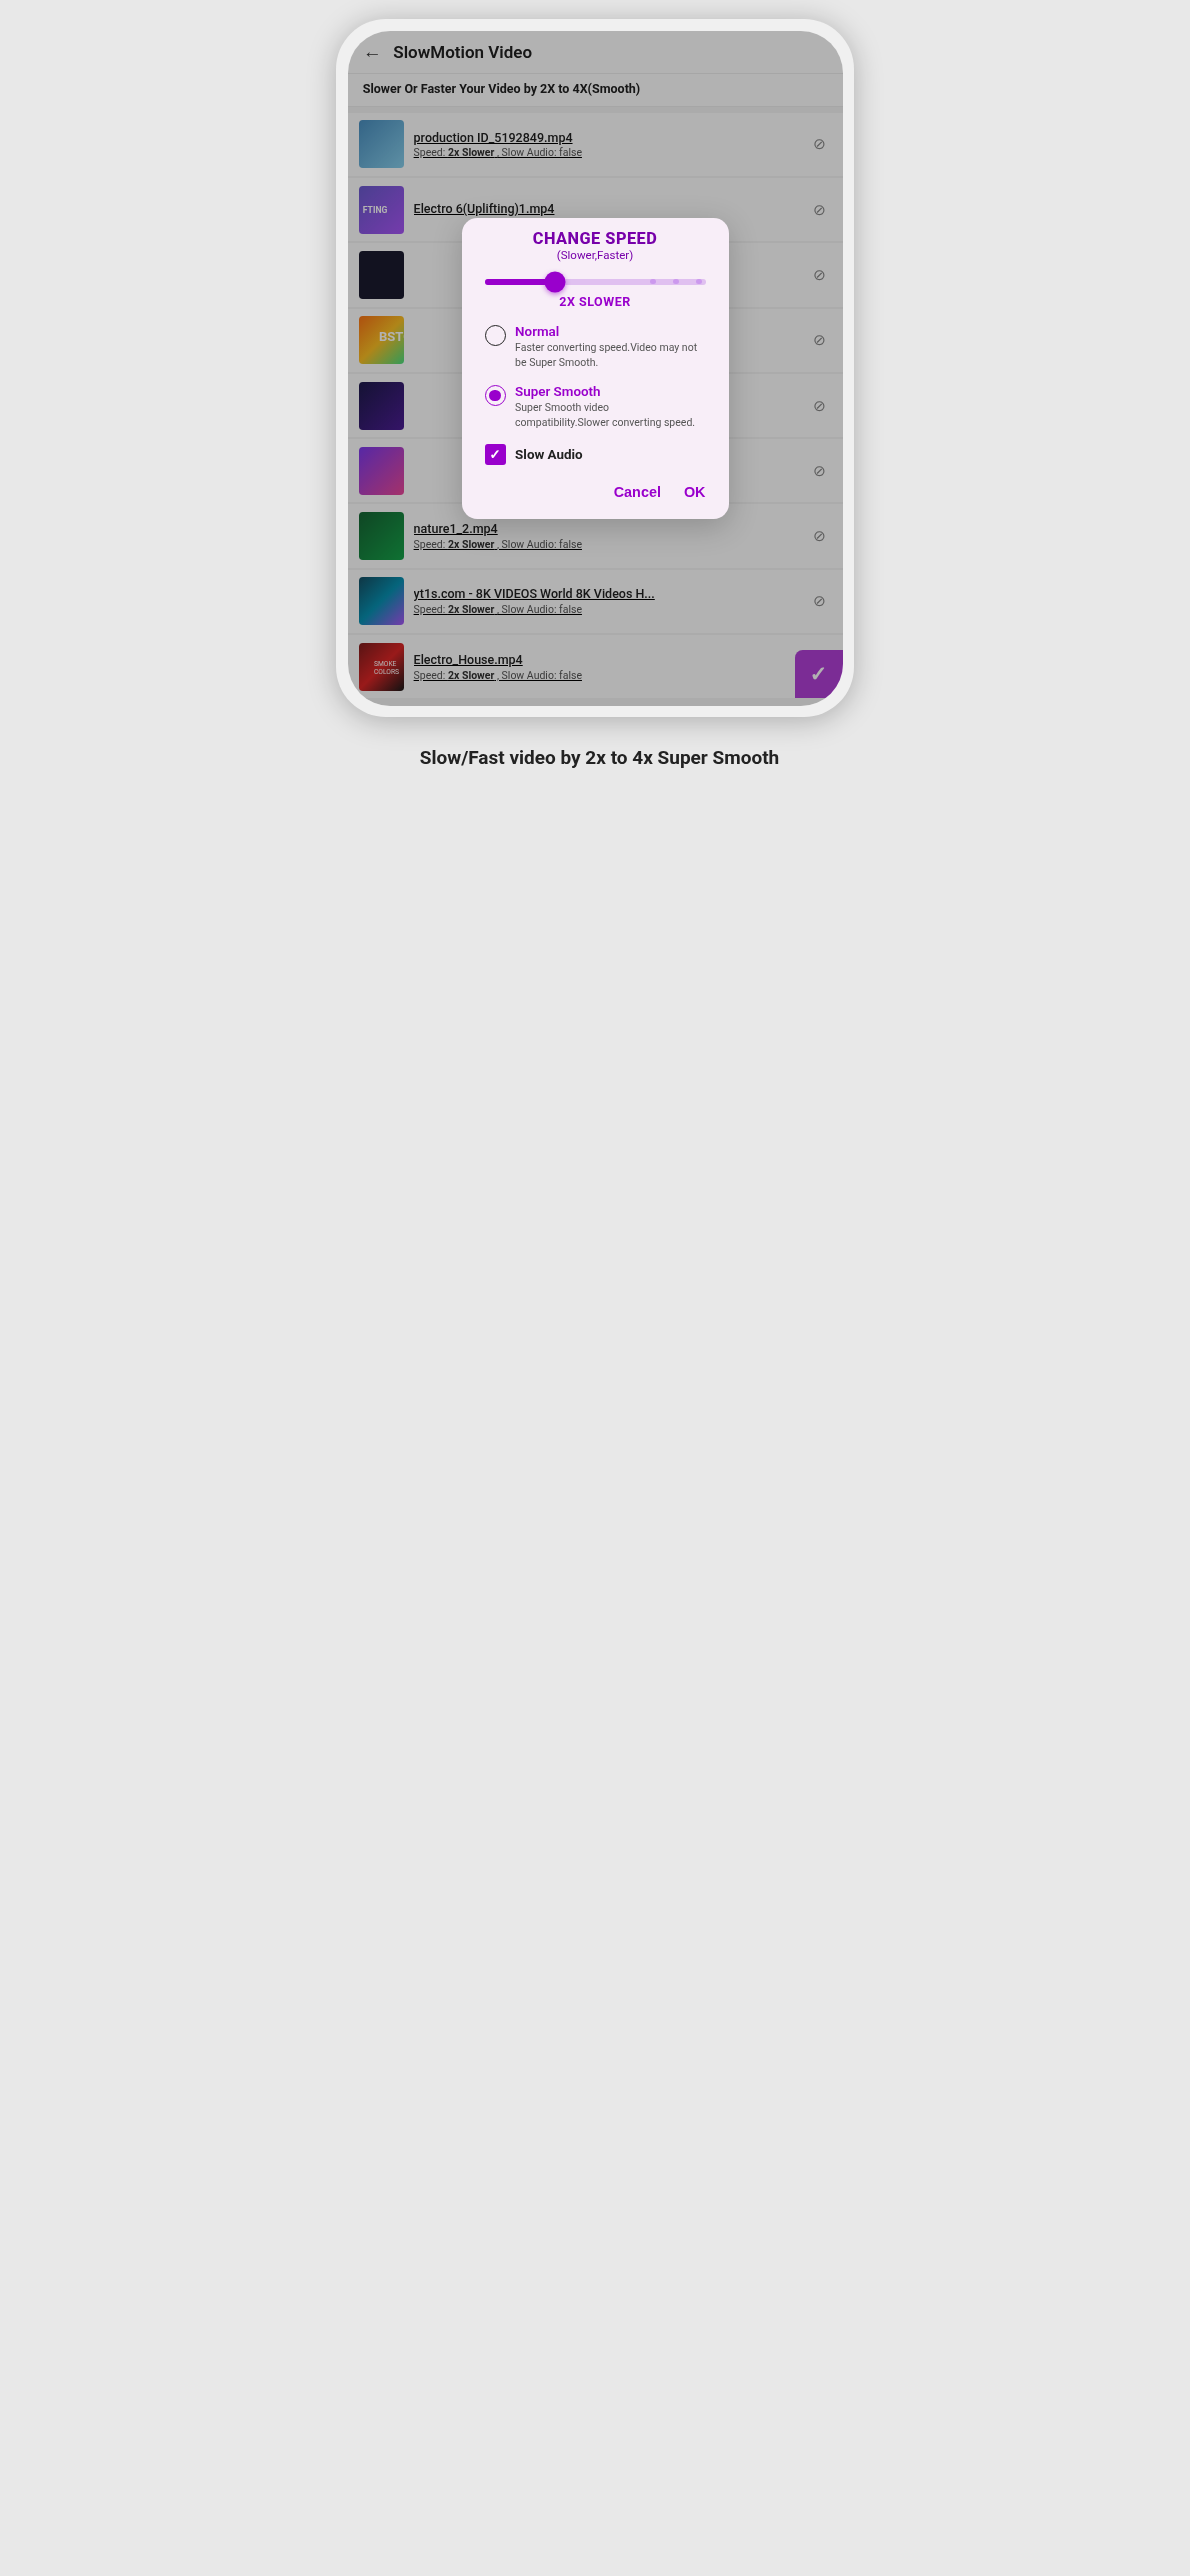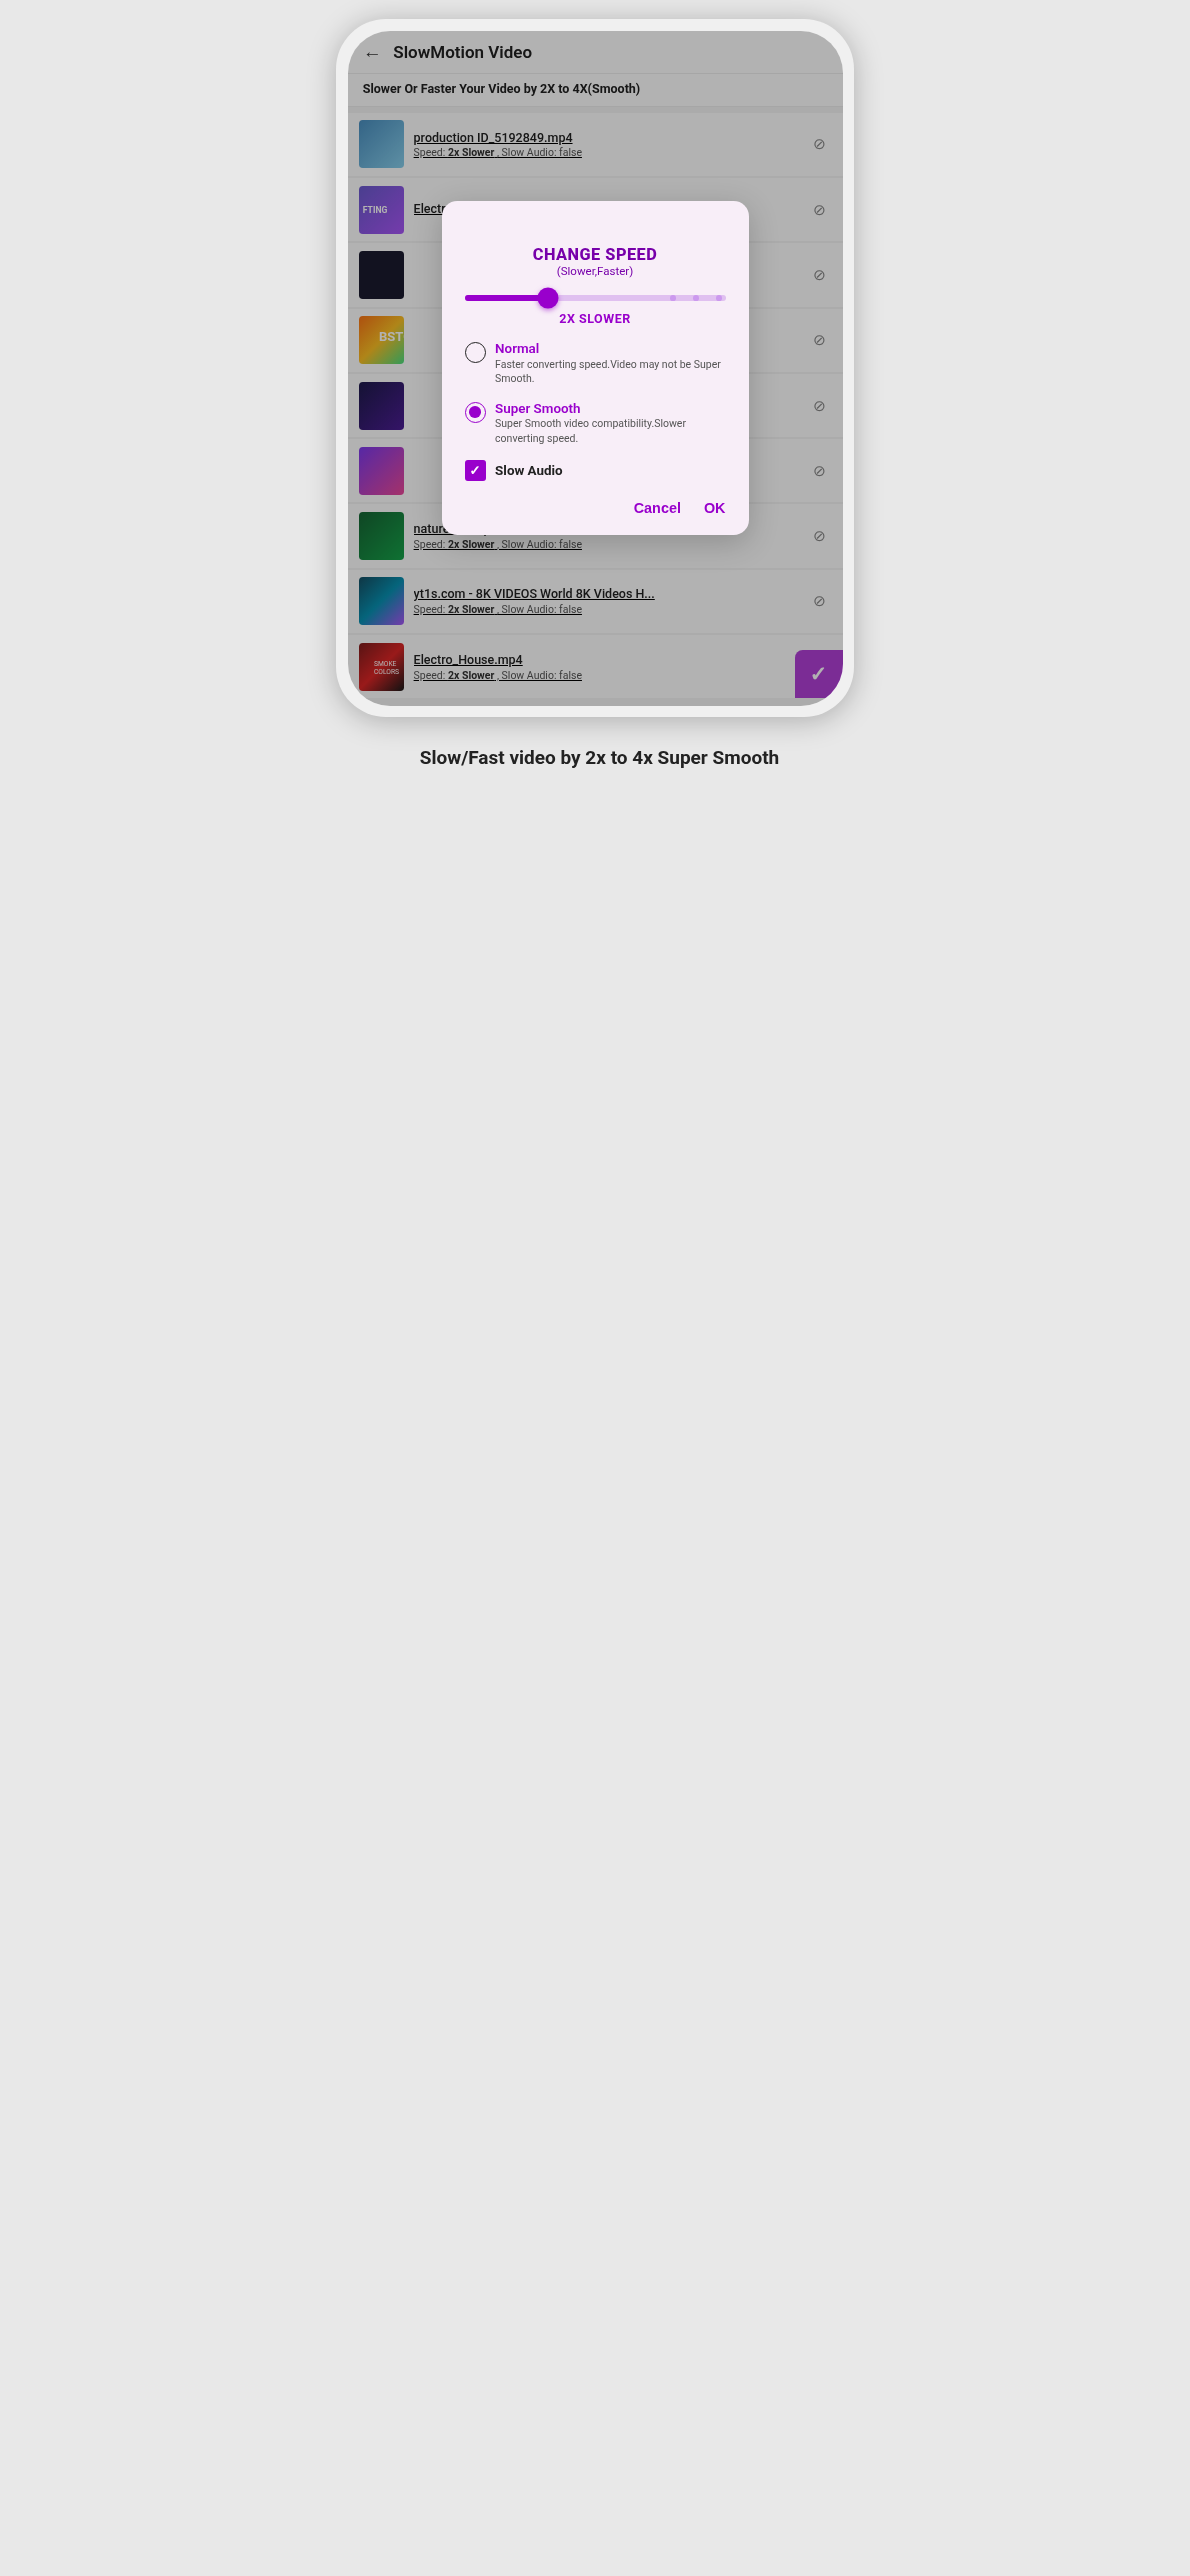--- a/index.html
+++ b/index.html
@@ -176,22 +176,22 @@
       top: 0; left: 0; right: 0; bottom: 0;
       background: rgba(0,0,0,0.3);
       display: flex;
       align-items: center;
       justify-content: center;
       z-index: 100;
     }
     .dialog {
       background: #f8eef8;
       border-radius: 15.3px;
-      padding: 44px 23px 19px 23px;
-      width: 307px;
+      padding: 11px 23px 19px 23px;
+      width: 267px;
       box-shadow: 0 7.7px 31px rgba(0,0,0,0.2);
     }
     .dialog-title {
       font-size: 16.3px;
       font-weight: 800;
       color: #7700aa;
       text-align: center;
       letter-spacing: 0.5px;
     }
     .dialog-subtitle {

